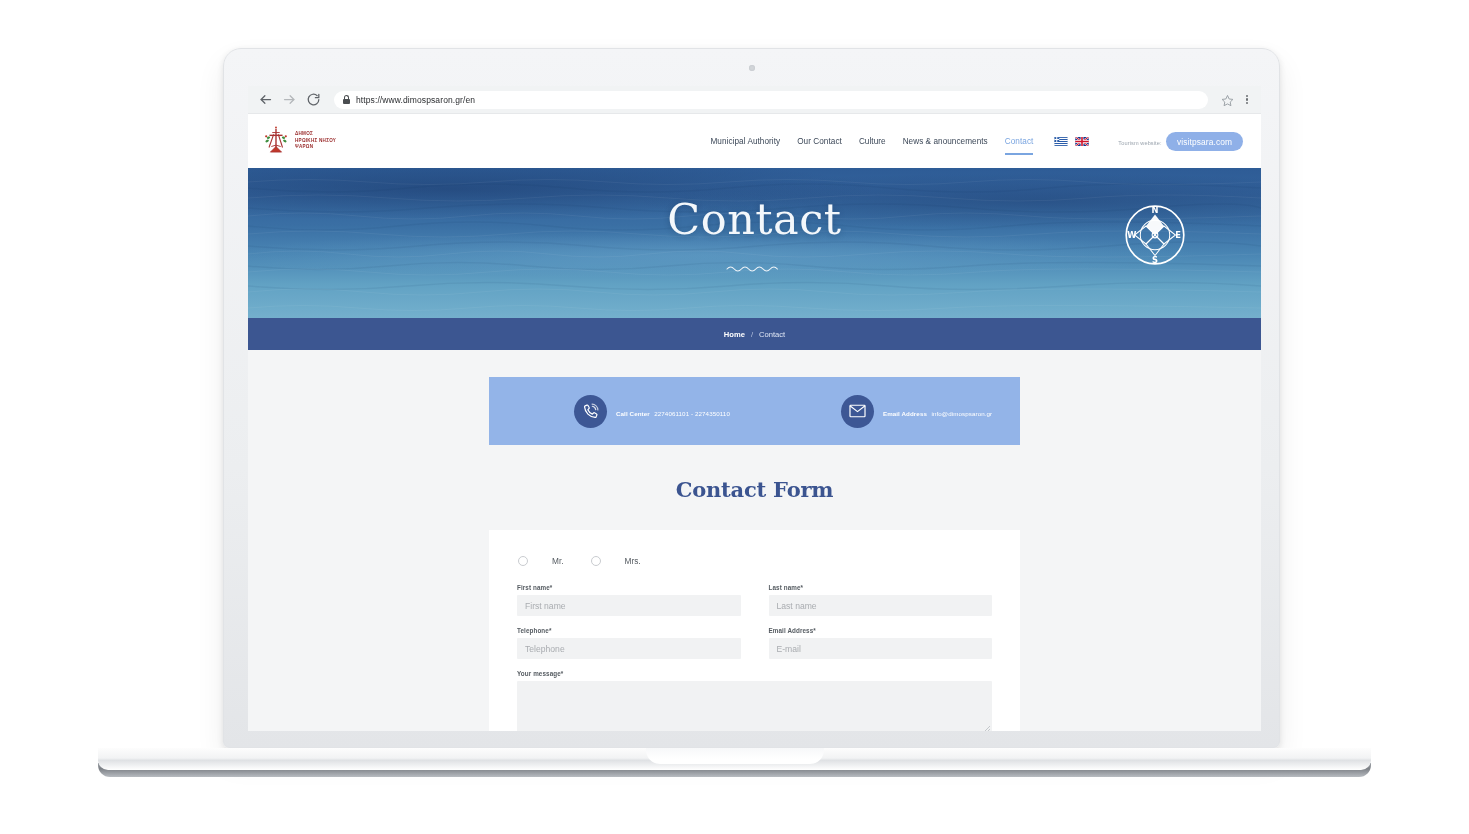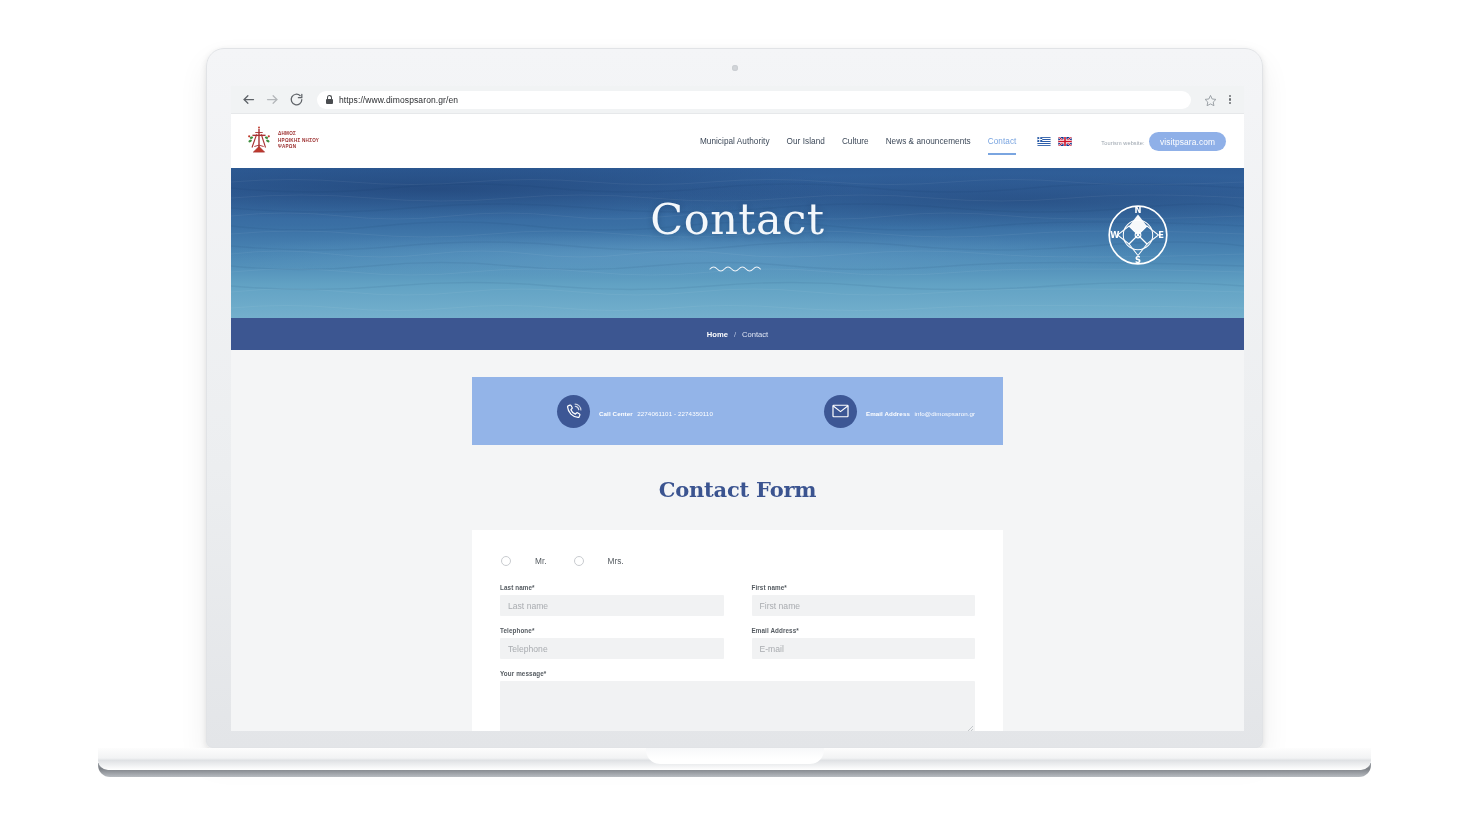--- a/index.html
+++ b/index.html
@@ -7,21 +7,21 @@
     width: 1469px; height: 834px;
     background: #ffffff;
     font-family: "Liberation Sans", sans-serif;
     overflow: hidden;
   }
 
   
   #stage { position: relative; width: 1469px; height: 834px; background:#fff; }
 
   .laptop-lid {
-    position: absolute; left: 206px; top: 48px;
+    position: absolute; left: 223px; top: 48px;
     width: 1057px; height: 700px;
     background: linear-gradient(180deg,#f4f5f7 0%,#eceef0 60%,#e3e5e8 100%);
     border-radius: 18px 18px 6px 6px;
     box-shadow: 0 2px 6px rgba(0,0,0,.10), 0 14px 30px rgba(0,0,0,.07);
     border: 1px solid #e1e3e6;
   }
   .lid-camera {
     position:absolute; left:50%; top:16px; transform:translateX(-50%);
     width:6px; height:6px; border-radius:50%;
     background:#d3d6da; box-shadow: inset 0 0 2px #b9bdc2;
@@ -245,21 +245,21 @@
           </span>
           <span class="logo-text">
             <span>ΔΗΜΟΣ</span><br>
             <span>ΗΡΩΙΚΗΣ ΝΗΣΟΥ</span><br>
             <span>ΨΑΡΩΝ</span>
           </span>
         </div>
 
         <nav class="nav">
           <a href="#">Municipal Authority</a>
-          <a href="#">Our Island</a>
+          <a href="#">Our Contact</a>
           <a href="#">Culture</a>
           <a href="#">News &amp; anouncements</a>
           <a href="#" class="active">Contact</a>
 
           <span class="flags">
             <span>
               <svg class="flag" viewBox="0 0 27 18">
                 <rect width="27" height="18" fill="#ffffff"></rect>
                 <g fill="#2a5caa">
                   <rect y="0" width="27" height="2"></rect>
@@ -392,26 +392,26 @@
                 <span class="radio-label">Mr.</span>
               </label>
               <label class="radio-wrap">
                 <span class="radio"></span>
                 <span class="radio-label">Mrs.</span>
               </label>
             </div>
 
             <div class="field-row">
               <div class="field">
+                <div class="field-label">First name*</div>
+                <input type="text" placeholder="First name" style="">
+              </div>
+              <div class="field">
                 <div class="field-label">Last name*</div>
                 <input type="text" placeholder="Last name" style="">
-              </div>
-              <div class="field">
-                <div class="field-label">First name*</div>
-                <input type="text" placeholder="First name" style="">
               </div>
             </div>
 
             <div class="field-row">
               <div class="field">
                 <div class="field-label">Telephone*</div>
                 <input type="tel" placeholder="Telephone" style="">
               </div>
               <div class="field">
                 <div class="field-label">Email Address*</div>

